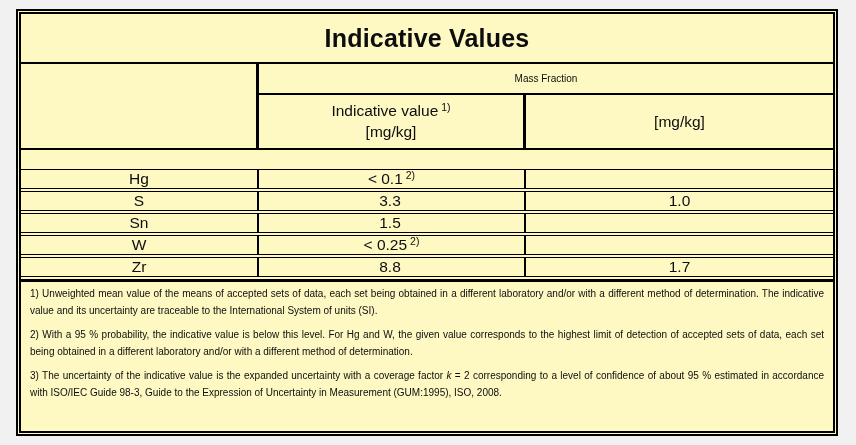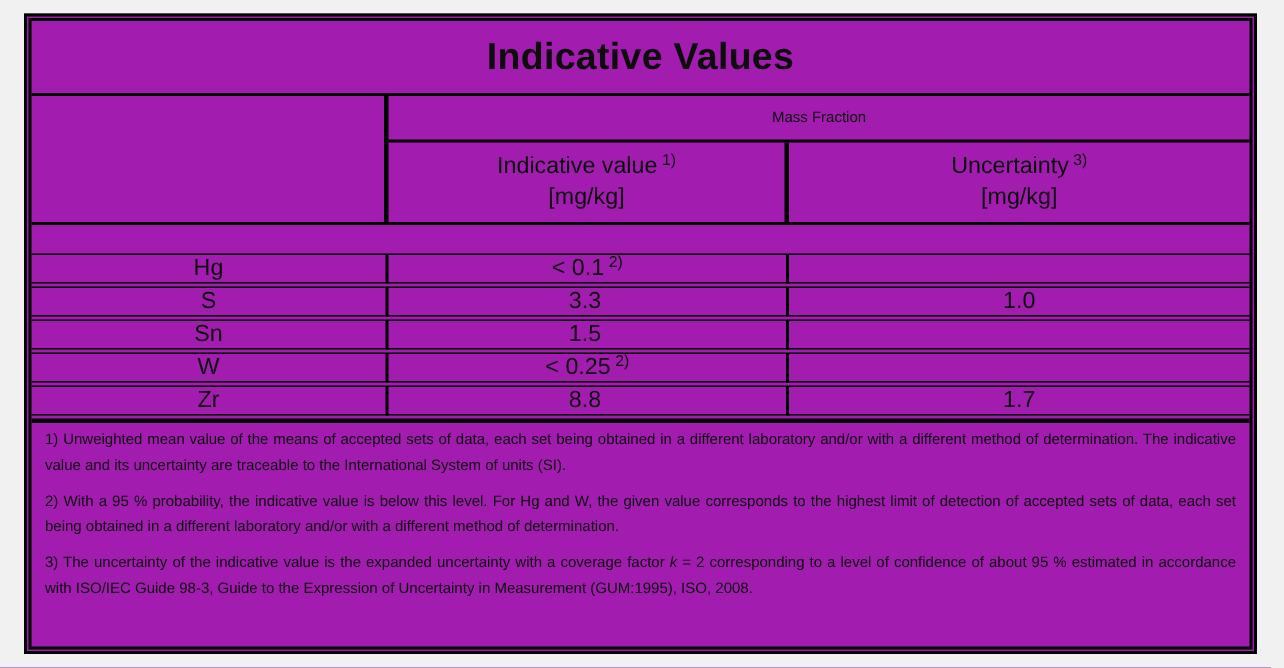--- a/index.html
+++ b/index.html
@@ -8,21 +8,21 @@
     background:#f1f1f1;
     font-family:"Liberation Sans", sans-serif;
     color:#0d0d0d;
     position:relative;
   }
   .sheet{
     position:absolute;left:16px;top:9px;width:822px;height:427px;
     box-sizing:border-box;
     border:2px solid #000;
     padding:1px;
-    background:#a21caf;
+    background:#fef9c3;
   }
   .sheet-inner{
     box-sizing:border-box;
     border:2px solid #000;
     height:100%;
     display:flex;flex-direction:column;
   }
   
   .title-row{
     height:48px;line-height:48px;
@@ -97,21 +97,20 @@
     <div class="header">
       <div class="h-left"></div>
       <div class="h-right">
         <div class="mass-fraction">Mass Fraction</div>
         <div class="h-cols">
           <div class="h-col h-col2">
             <div><span>Indicative value</span><span class="sup">1)</span></div>
             <div>[mg/kg]</div>
           </div>
           <div class="h-col">
-            <div><span>Uncertainty</span><span class="sup">3)</span></div>
             <div>[mg/kg]</div>
           </div>
         </div>
       </div>
     </div>
 
     <div class="rows">
       <div class="row">
         <div class="cell c1">Hg</div>
         <div class="cell c2"><span>&lt; 0.1</span><span class="sup">2)</span></div>

